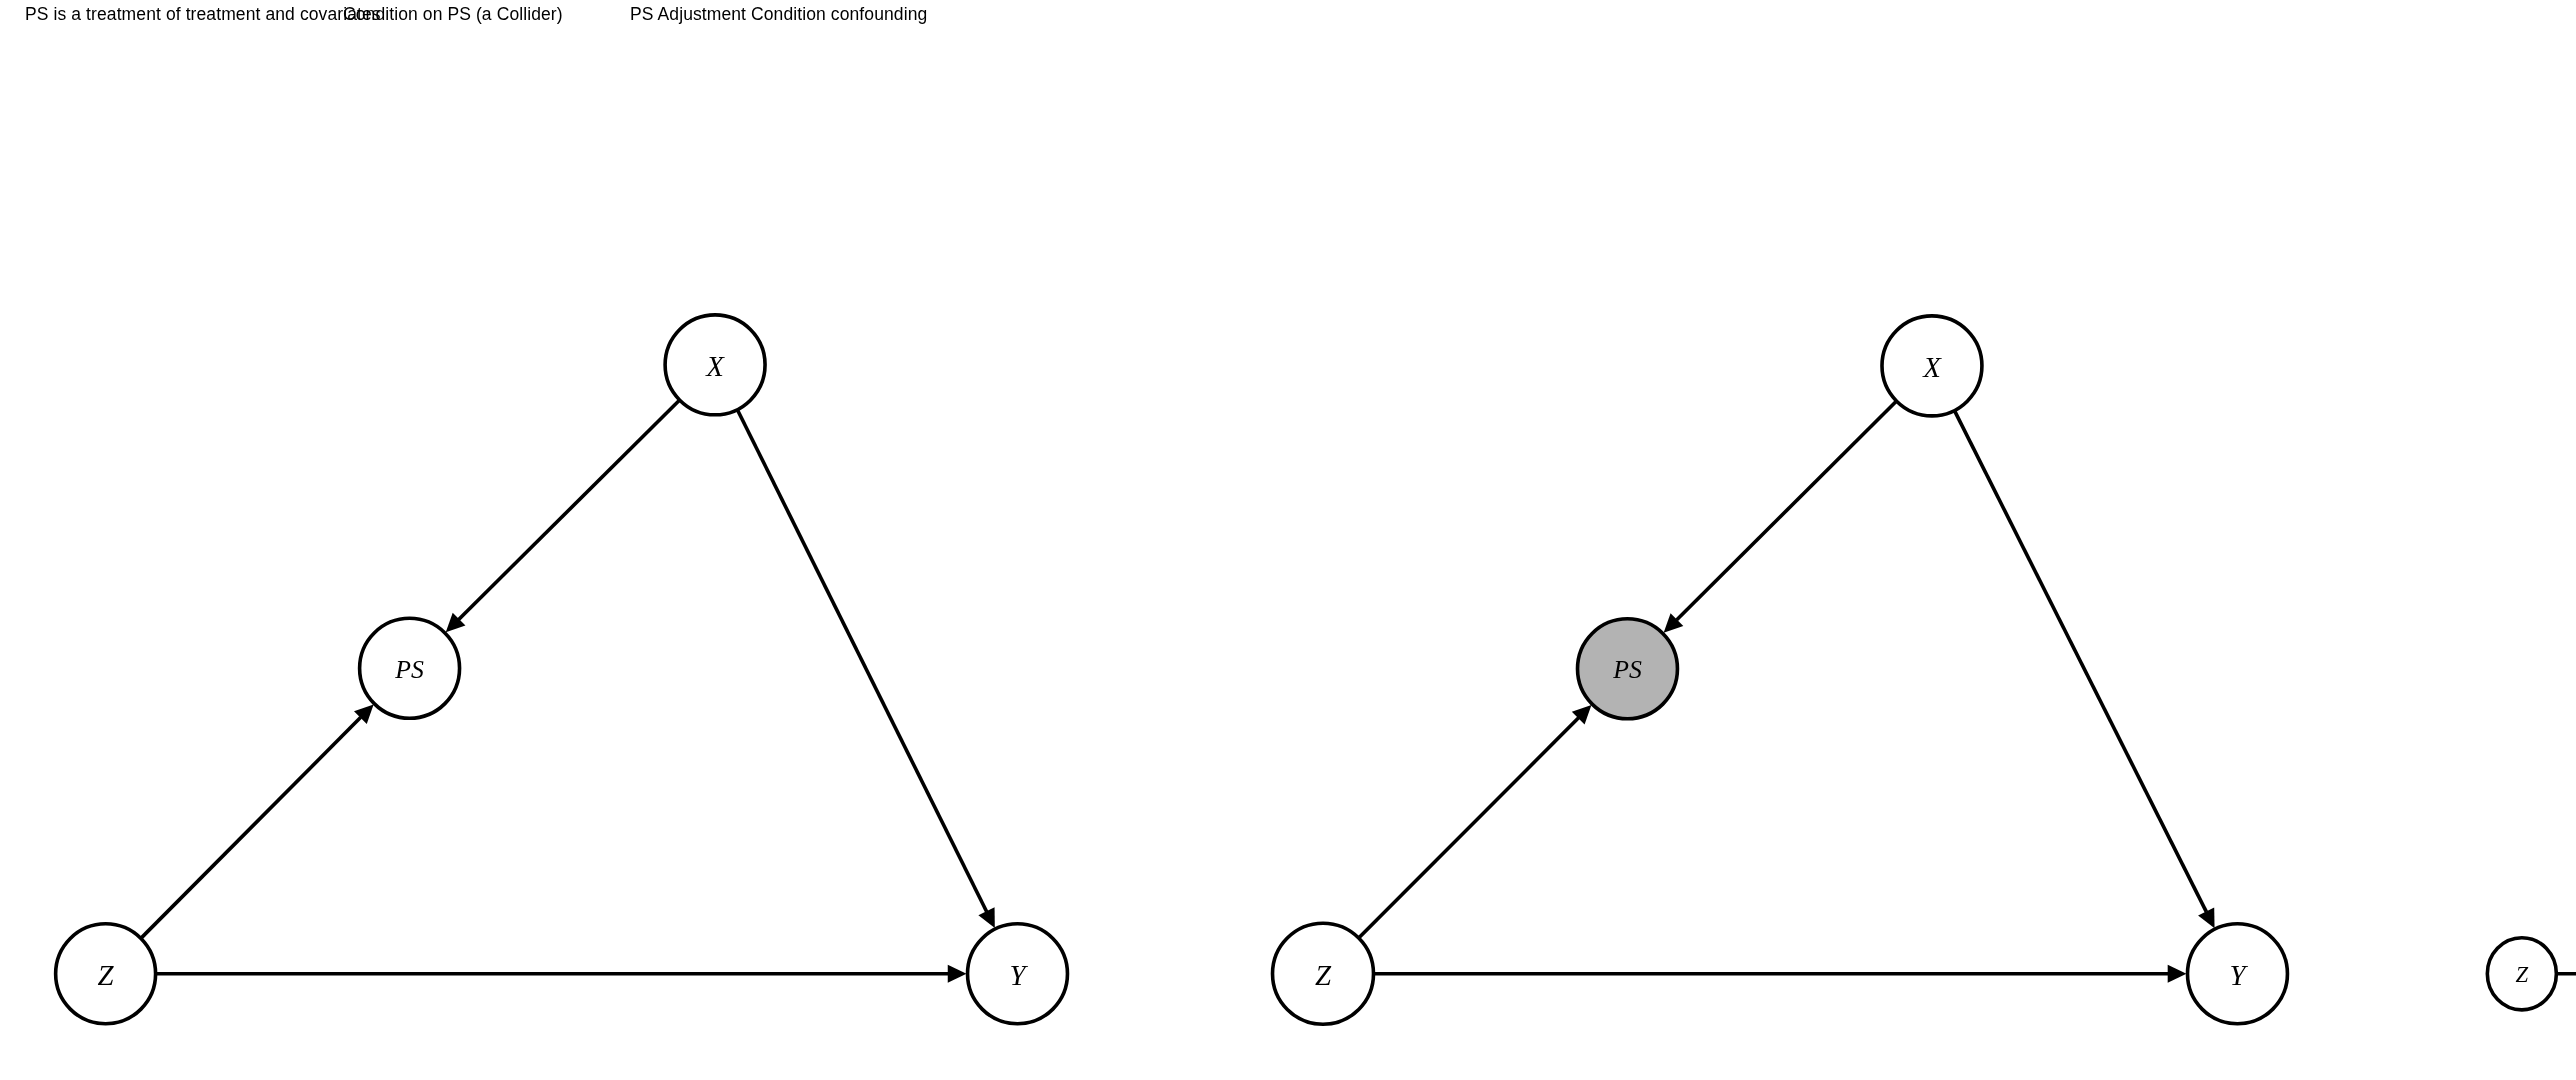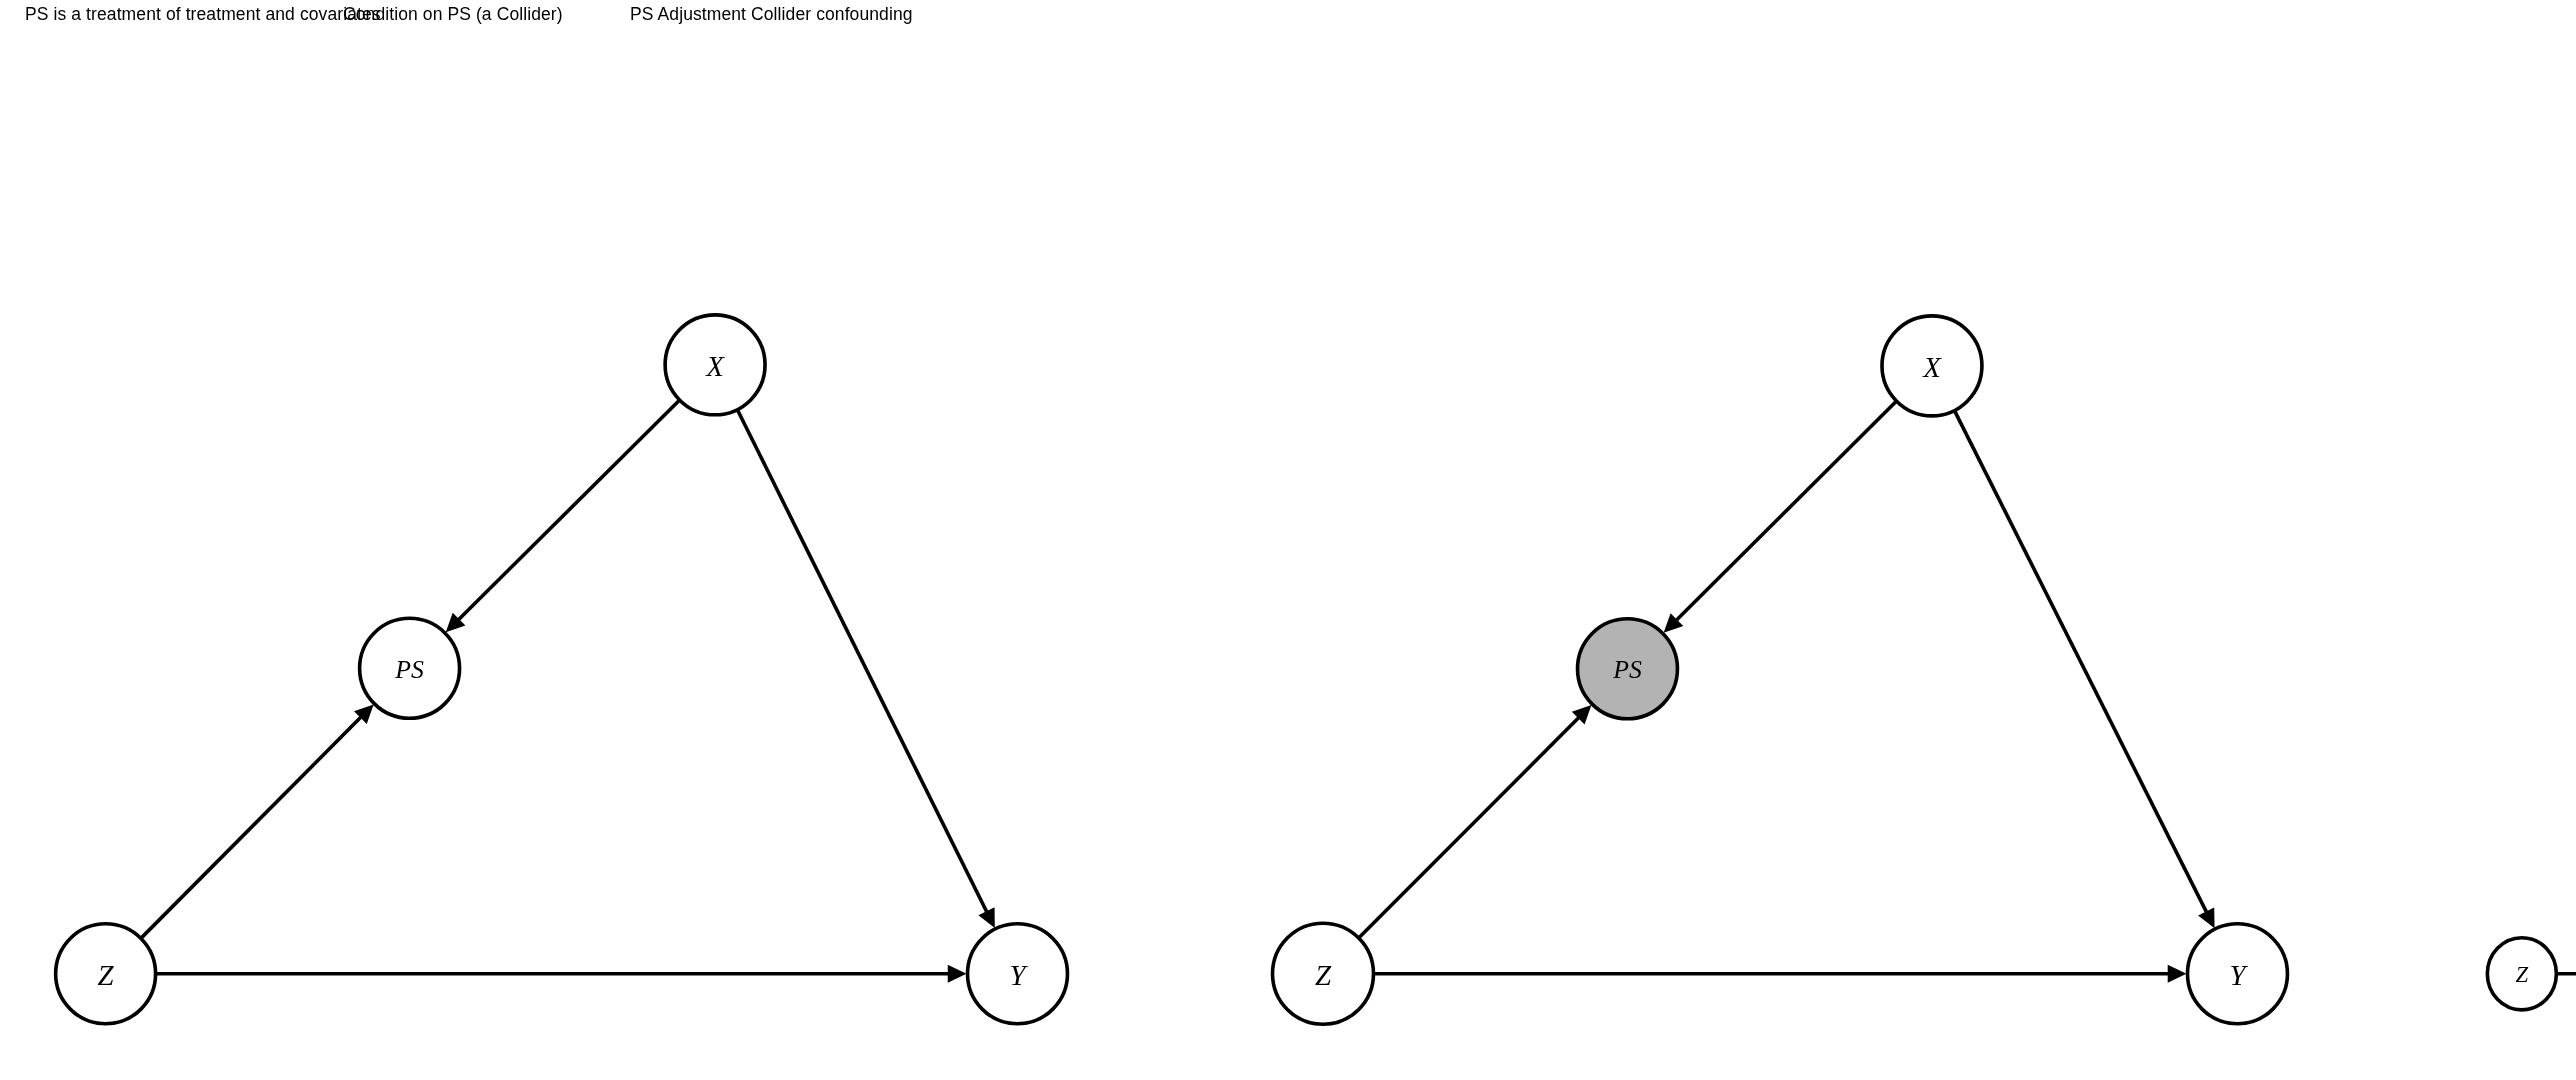--- a/index.html
+++ b/index.html
@@ -118,21 +118,21 @@
           </g>
           <g>
             <ellipse cx="4343" cy="1890" rx="97" ry="97" fill="#ffffff" stroke="#000000" stroke-width="7" class="node-shape"></ellipse>
             <text x="4343" y="1892" font-size="56" class="node-label">Y</text>
           </g>
         </g>
       </svg>
   </div>
 
   <div class="panel" id="panel-3-root">
-    <div class="panel-title" style="left: 630px;">PS Adjustment Collider confounding</div>
+    <div class="panel-title" style="left: 630px;">PS Adjustment Condition confounding</div>
     <svg class="dag-svg" id="svg-panel-3" width="3256" height="1081" viewBox="0 0 6320 2098">
         <g>
           <line x1="6065.916893390415" y1="757.7396907668319" x2="5598.198967359298" y2="1222.3132946061423" stroke-width="7" stroke="#000000" class="edge"></line>
           <polygon points="5573.083106609585,1247.260309233168 5586.5758912230485,1209.1925438223288 5611.241018679148,1234.0246095353218" fill="#000000"></polygon>
           <line x1="6084.605095844128" y1="771.3006235174428" x2="5569.322398699175" y2="1794.084903253148" stroke-width="7" stroke="#000000" class="edge"></line>
           <polygon points="5553.394904155872,1825.6993764825572 5554.143704151962,1785.3180776108536 5585.400951695163,1801.0656004644022" fill="#000000"></polygon>
           <line x1="4964" y1="1890" x2="5413.6" y2="1890" stroke-width="7" stroke="#000000" class="edge"></line>
           <polygon points="5449,1890 5412.6,1907.5 5412.6,1872.5" fill="#000000"></polygon>
         </g>
         <g>

